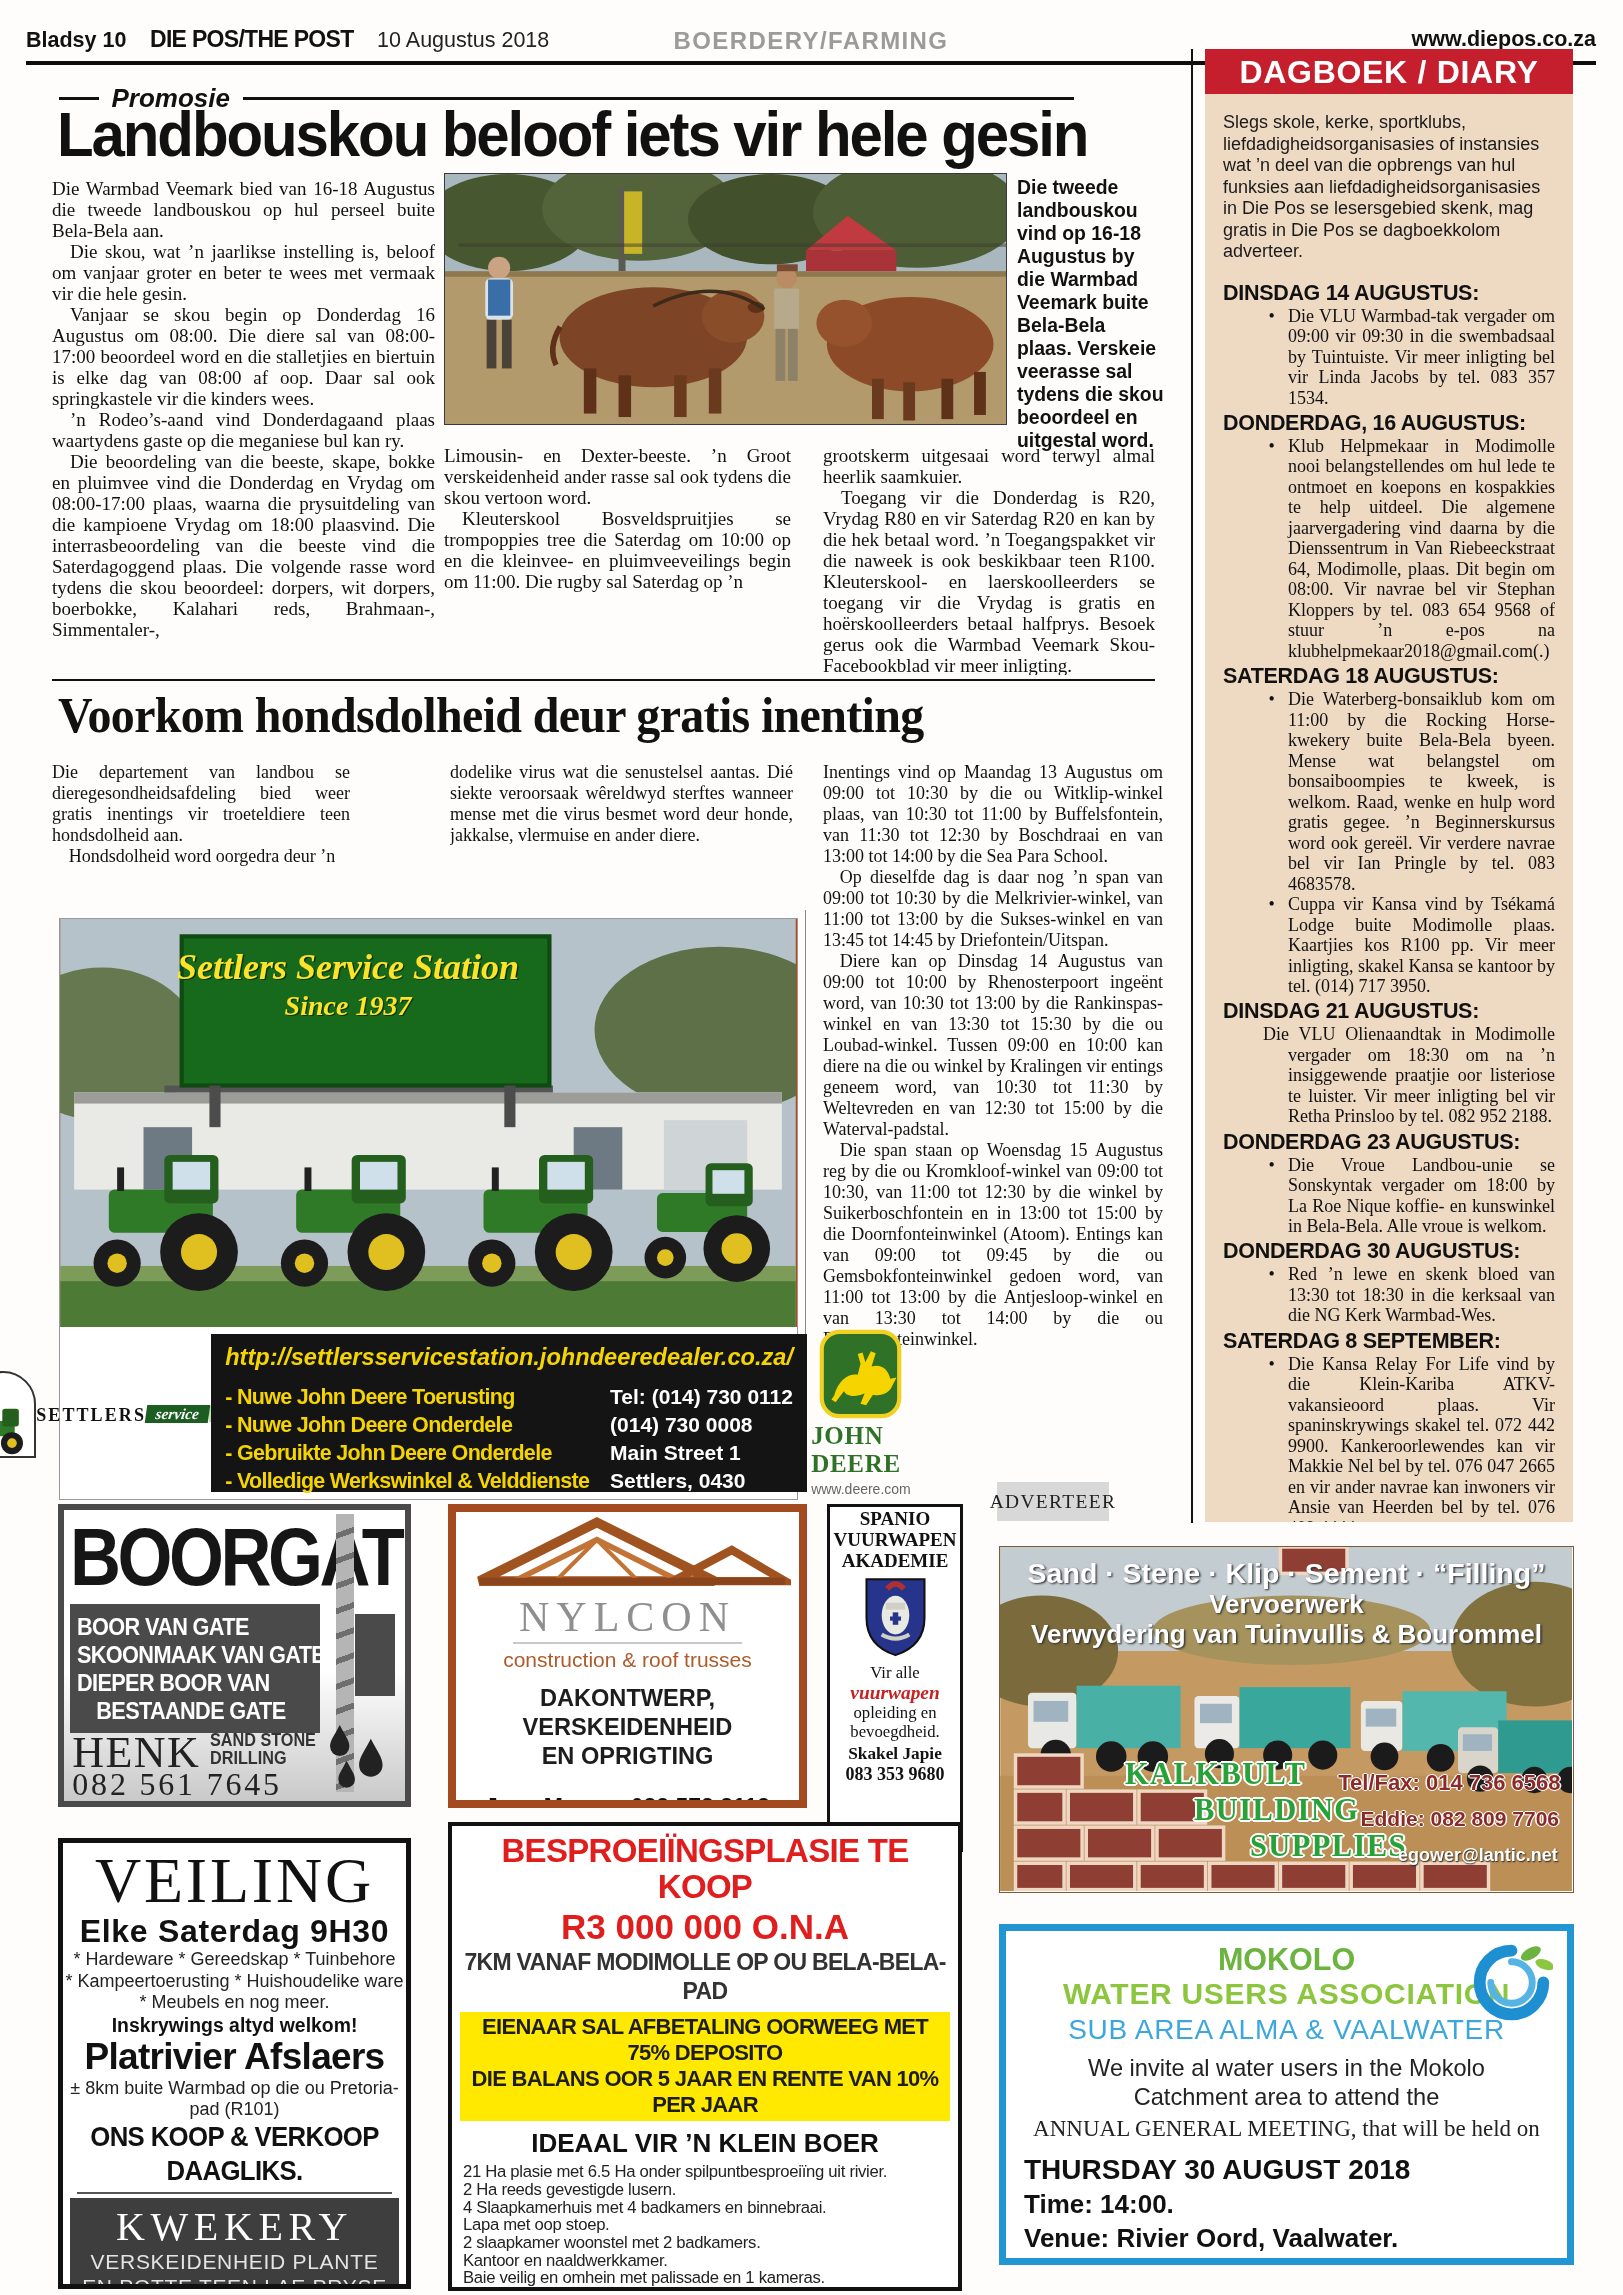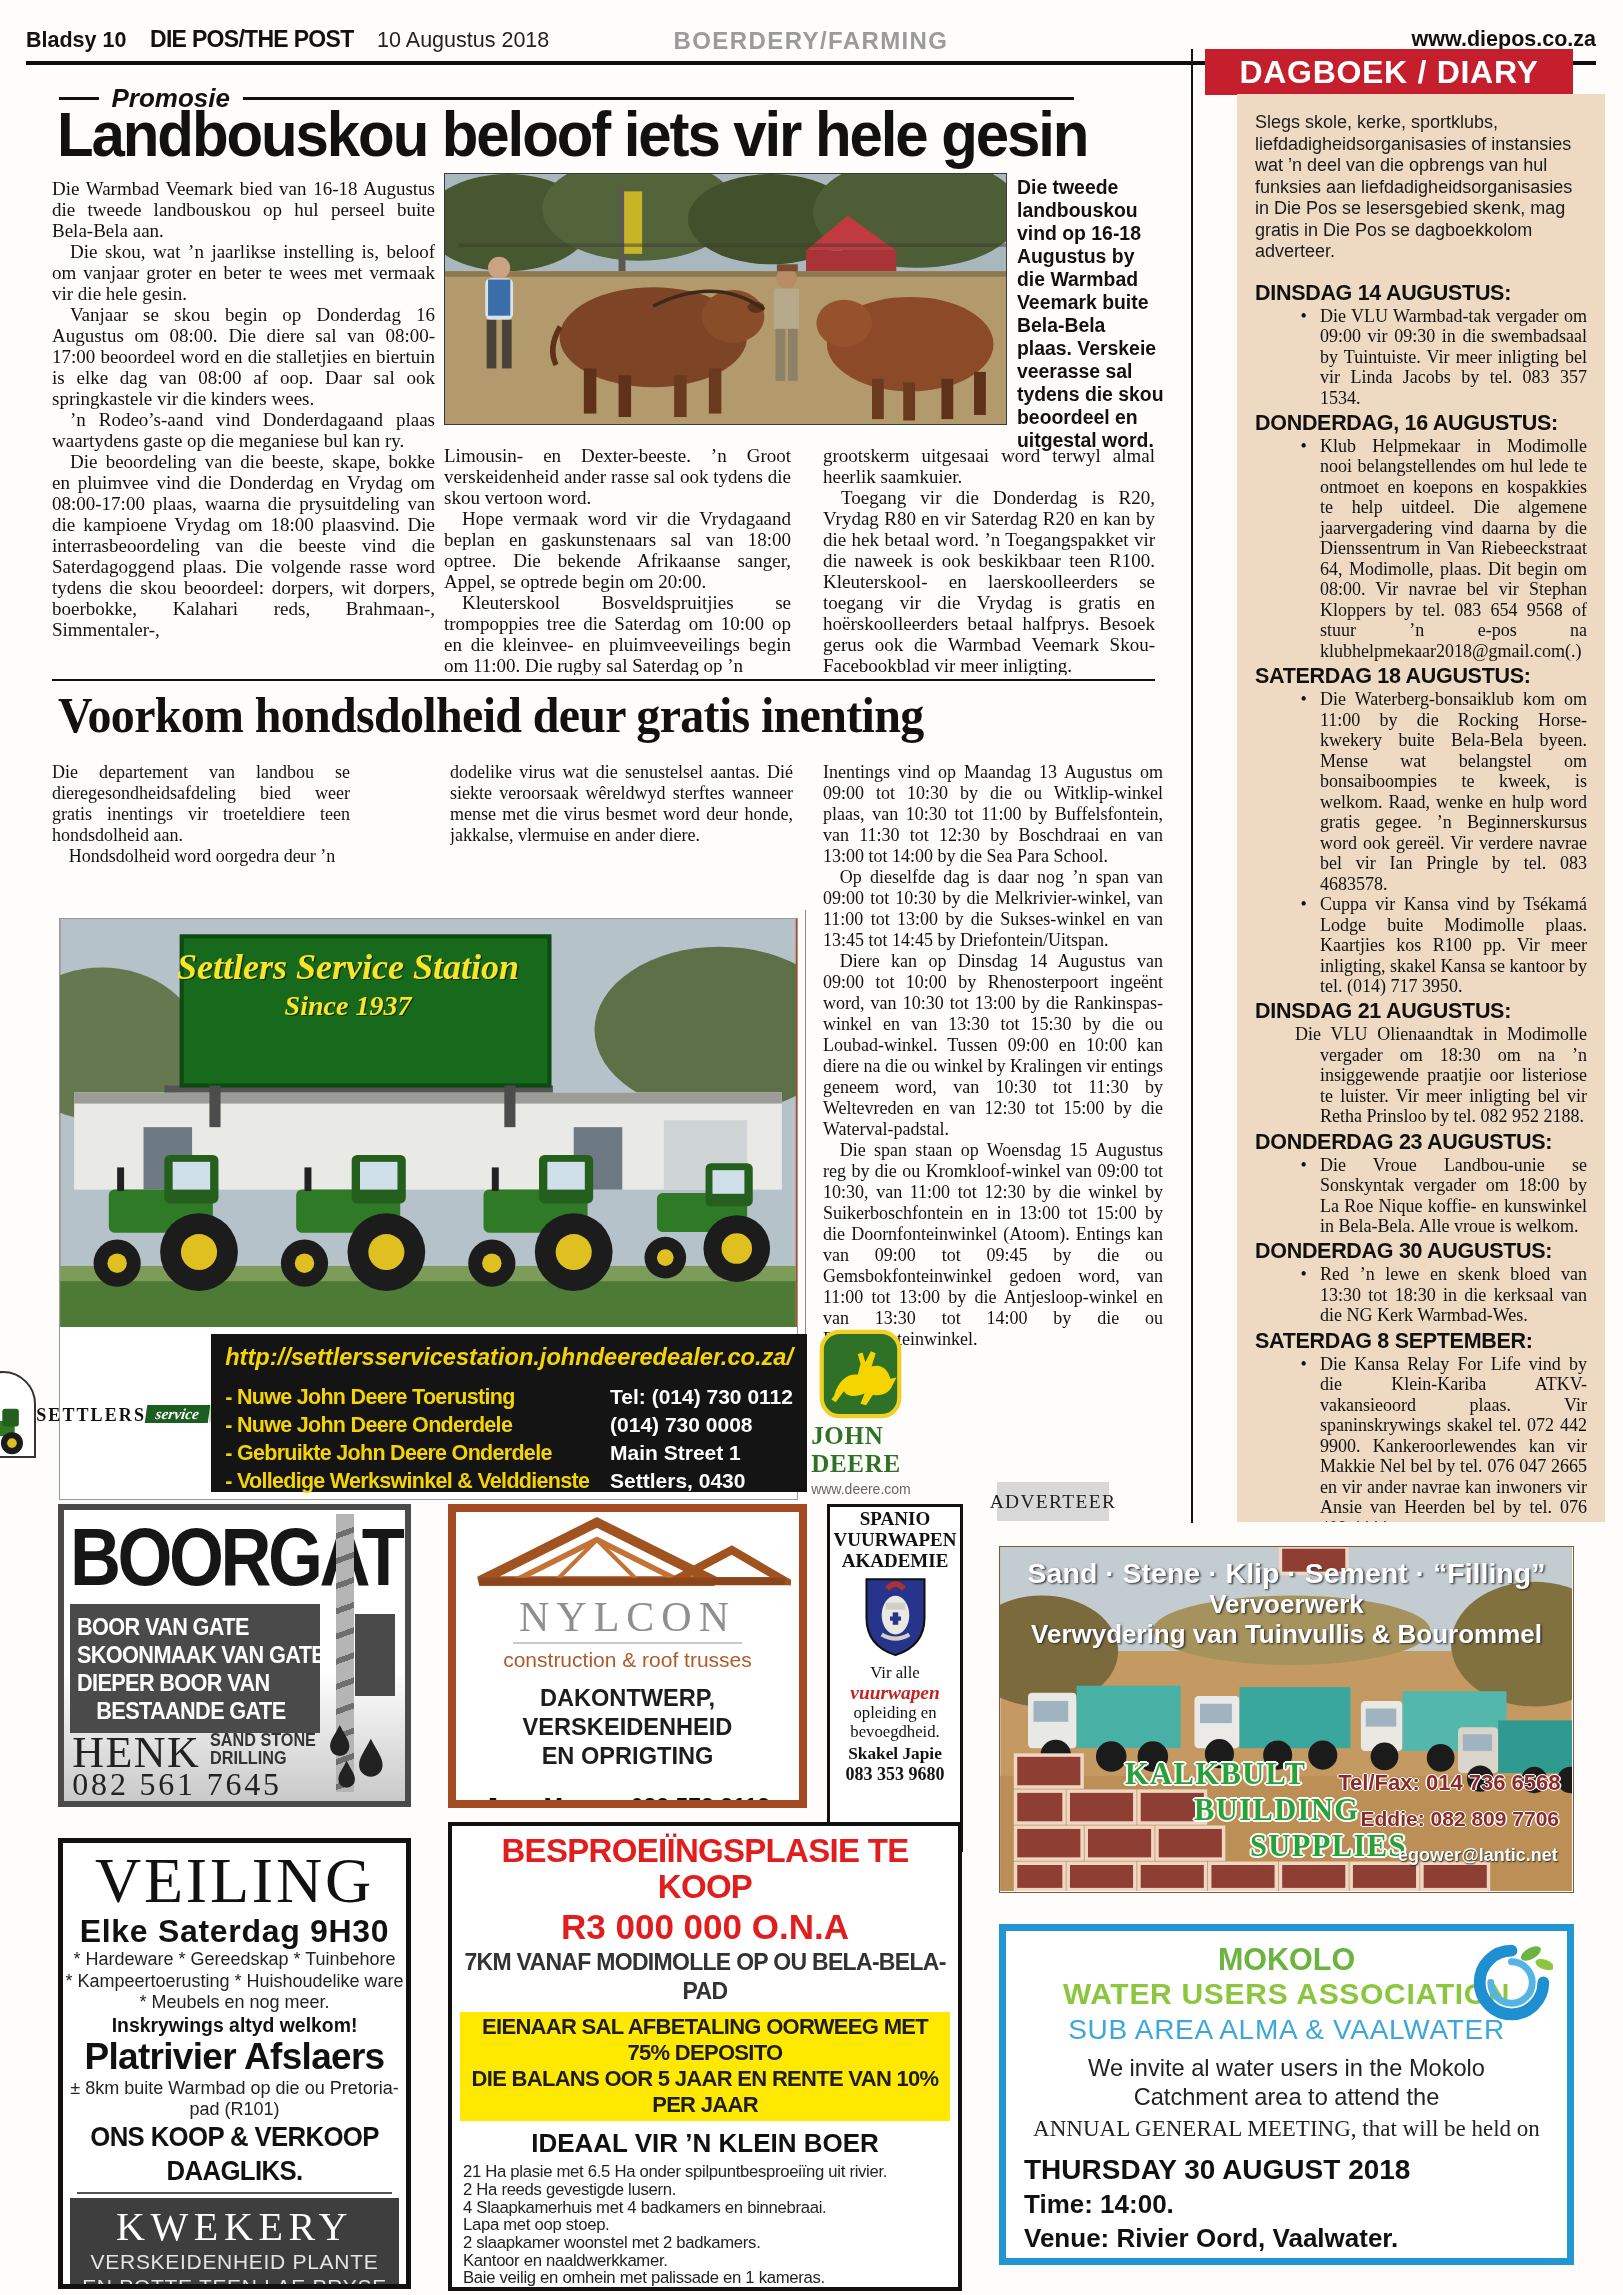--- a/index.html
+++ b/index.html
@@ -42,21 +42,21 @@
   .a2c1{left:52px;top:762px;width:298px;height:167px;overflow:hidden;}
   .a2c2{left:450px;top:762px;width:343px;height:167px;overflow:hidden;}
   .a2c3{left:823px;top:762px;width:340px;height:718px;overflow:hidden;}
   .vrule1{left:805px;top:910px;width:1.4px;height:579px;background:#888;}
   .vrule2{left:1191px;top:49px;width:2.1px;height:1474px;background:#111;}
 
   
   .diary-head{left:1205px;top:49px;width:368px;height:46px;background:#c51f2e;
               display:flex;align-items:center;justify-content:center;}
   .diary-head span{font:bold 32px "Liberation Sans",sans-serif;color:#fff;letter-spacing:0.7px;}
-  .diary-body{left:1237px;top:94px;width:368px;height:1428px;background:#eed9c3;
+  .diary-body{left:1205px;top:94px;width:368px;height:1428px;background:#eed9c3;
               padding:18px 18px 0 18px;box-sizing:border-box;overflow:hidden;}
   .diary-intro{font:18px/21.5px "Liberation Sans",sans-serif;color:#1a1a1a;margin:0 0 18px 0;}
   .diary-h{font:bold 21.5px/25px "Liberation Sans",sans-serif;letter-spacing:-0.3px;margin:2.8px 0 0 0;}
   .diary-ul{list-style:none;margin:0;padding:0;}
   .diary-ul li{position:relative;padding-left:25px;font:18px/20.5px "Liberation Serif",serif;
                text-align:justify;margin-left:40px;}
   .diary-ul li.b::before{content:"•";position:absolute;left:5.6px;top:0;}
   .diary-ul li.plain{padding-left:0;}
   .diary-ul li.plain .hang{display:block;padding-left:25px;text-indent:-25px;}
 
@@ -257,21 +257,20 @@
       <rect x="715" y="295" width="17" height="58" fill="#5e3118"></rect>
       <rect x="762" y="285" width="17" height="62" fill="#5e3118"></rect>
       <path d="M300,190 q90,-45 160,5" stroke="#3d2a1a" stroke-width="5" fill="none"></path>
     </svg>
   </div>
 
   <div class="abs caption">Die tweede landbouskou vind op 16-18 Augustus by die Warmbad Veemark buite Bela-Bela plaas. Verskeie veerasse sal tydens die skou beoordeel en uitgestal word.</div>
 
   <div class="abs bodytxt a1c2">
     <p>Limousin- en Dexter-beeste. ’n Groot verskeidenheid ander rasse sal ook tydens die skou vertoon word.</p>
-    <p>Hope vermaak word vir die Vrydagaand beplan en gaskunstenaars sal van 18:00 optree. Die bekende Afrikaanse sanger, Appel, se optrede begin om 20:00.</p>
     <p>Kleuterskool Bosveldspruitjies se trompoppies tree die Saterdag om 10:00 op en die kleinvee- en pluimveeveilings begin om 11:00. Die rugby sal Saterdag op ’n</p>
   </div>
   <div class="abs bodytxt a1c3">
     <p>grootskerm uitgesaai word terwyl almal heerlik saamkuier.</p>
     <p>Toegang vir die Donderdag is R20, Vrydag R80 en vir Saterdag R20 en kan by die hek betaal word. ’n Toegangspakket vir die naweek is ook beskikbaar teen R100. Kleuterskool- en laerskoolleerders se toegang vir die Vrydag is gratis en hoërskoolleerders betaal halfprys. Besoek gerus ook die Warmbad Veemark Skou-Facebookblad vir meer inligting.</p>
   </div>
 
   <div class="abs divider1"></div>
 
   <h2 class="abs headline2" style="margin:0">Voorkom hondsdolheid deur gratis inenting</h2>

